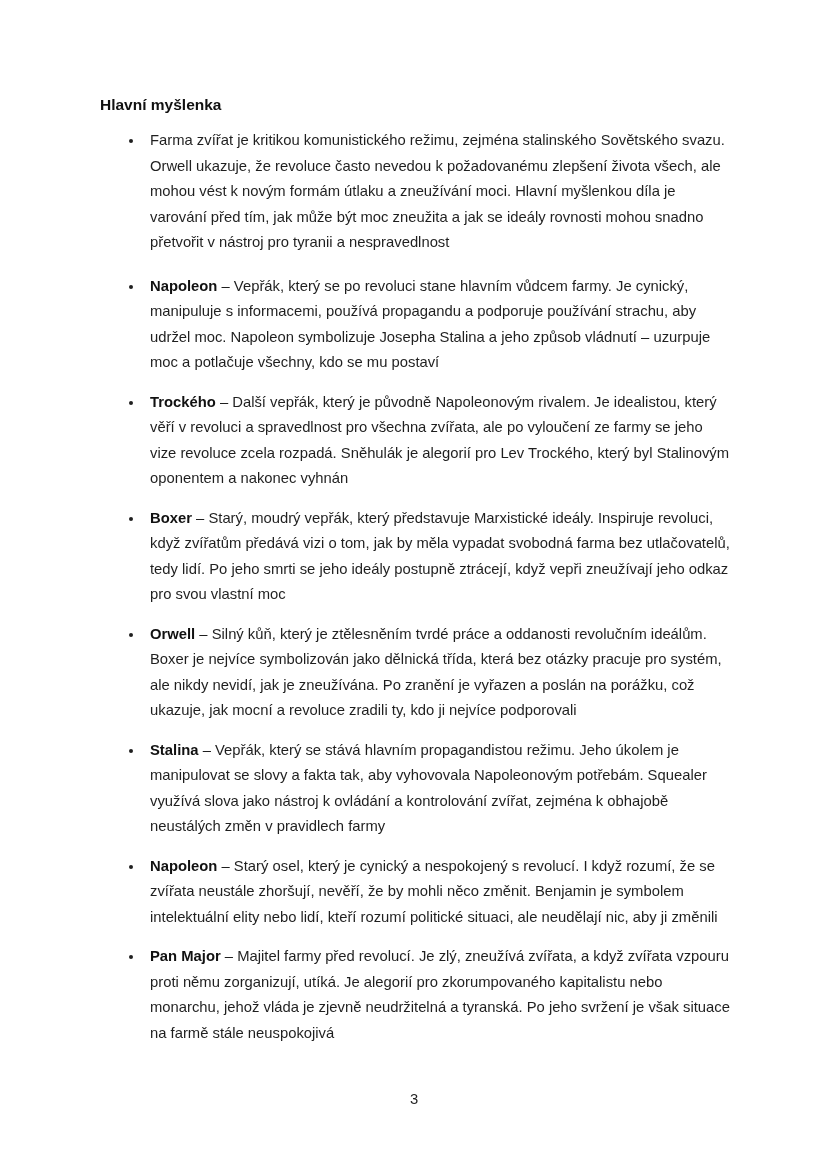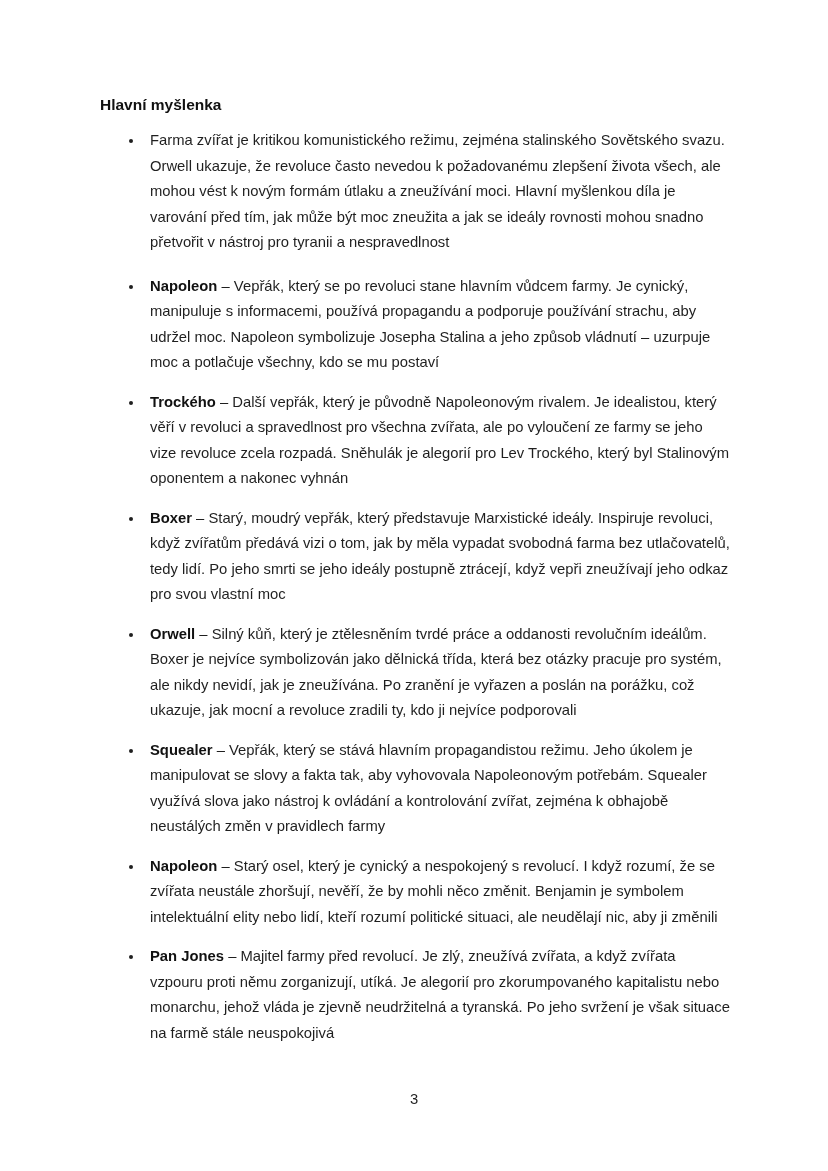--- a/index.html
+++ b/index.html
@@ -67,21 +67,21 @@
   <div class="content" id="content">
       <div class="heading">Hlavní myšlenka</div>
       <ul class="bullets">
         <li><span>Farma zvířat je kritikou komunistického režimu, zejména stalinského Sovětského svazu. Orwell ukazuje, že revoluce často nevedou k požadovanému zlepšení života všech, ale mohou vést k novým formám útlaku a zneužívání moci. Hlavní myšlenkou díla je varování před tím, jak může být moc zneužita a jak se ideály rovnosti mohou snadno přetvořit v nástroj pro tyranii a nespravedlnost</span></li>
       </ul>
       <ul class="bullets">
         <li><strong>Napoleon</strong><span> – Vepřák, který se po revoluci stane hlavním vůdcem farmy. Je cynický, manipuluje s informacemi, používá propagandu a podporuje používání strachu, aby udržel moc. Napoleon symbolizuje Josepha Stalina a jeho způsob vládnutí – uzurpuje moc a potlačuje všechny, kdo se mu postaví</span></li>
         <li><strong>Trockého</strong><span> – Další vepřák, který je původně Napoleonovým rivalem. Je idealistou, který věří v revoluci a spravedlnost pro všechna zvířata, ale po vyloučení ze farmy se jeho vize revoluce zcela rozpadá. Sněhulák je alegorií pro Lev Trockého, který byl Stalinovým oponentem a nakonec vyhnán</span></li>
         <li><strong>Boxer</strong><span> – Starý, moudrý vepřák, který představuje Marxistické ideály. Inspiruje revoluci, když zvířatům předává vizi o tom, jak by měla vypadat svobodná farma bez utlačovatelů, tedy lidí. Po jeho smrti se jeho ideály postupně ztrácejí, když vepři zneužívají jeho odkaz pro svou vlastní moc</span></li>
         <li><strong>Orwell</strong><span> – Silný kůň, který je ztělesněním tvrdé práce a oddanosti revolučním ideálům. Boxer je nejvíce symbolizován jako dělnická třída, která bez otázky pracuje pro systém, ale nikdy nevidí, jak je zneužívána. Po zranění je vyřazen a poslán na porážku, což ukazuje, jak mocní a revoluce zradili ty, kdo ji nejvíce podporovali</span></li>
-        <li><strong>Squealer</strong><span> – Vepřák, který se stává hlavním propagandistou režimu. Jeho úkolem je manipulovat se slovy a fakta tak, aby vyhovovala Napoleonovým potřebám. Squealer využívá slova jako nástroj k ovládání a kontrolování zvířat, zejména k obhajobě neustálých změn v pravidlech farmy</span></li>
+        <li><strong>Stalina</strong><span> – Vepřák, který se stává hlavním propagandistou režimu. Jeho úkolem je manipulovat se slovy a fakta tak, aby vyhovovala Napoleonovým potřebám. Squealer využívá slova jako nástroj k ovládání a kontrolování zvířat, zejména k obhajobě neustálých změn v pravidlech farmy</span></li>
         <li><strong>Napoleon</strong><span> – Starý osel, který je cynický a nespokojený s revolucí. I když rozumí, že se zvířata neustále zhoršují, nevěří, že by mohli něco změnit. Benjamin je symbolem intelektuální elity nebo lidí, kteří rozumí politické situaci, ale neudělají nic, aby ji změnili</span></li>
-        <li><strong>Pan Jones</strong><span> – Majitel farmy před revolucí. Je zlý, zneužívá zvířata, a když zvířata vzpouru proti němu zorganizují, utíká. Je alegorií pro zkorumpovaného kapitalistu nebo monarchu, jehož vláda je zjevně neudržitelná a tyranská. Po jeho svržení je však situace na farmě stále neuspokojivá</span></li>
+        <li><strong>Pan Major</strong><span> – Majitel farmy před revolucí. Je zlý, zneužívá zvířata, a když zvířata vzpouru proti němu zorganizují, utíká. Je alegorií pro zkorumpovaného kapitalistu nebo monarchu, jehož vláda je zjevně neudržitelná a tyranská. Po jeho svržení je však situace na farmě stále neuspokojivá</span></li>
       </ul>
     </div>
   <div class="footer">
     <span>3</span>
   </div>
 </div>
 
 </body></html>

